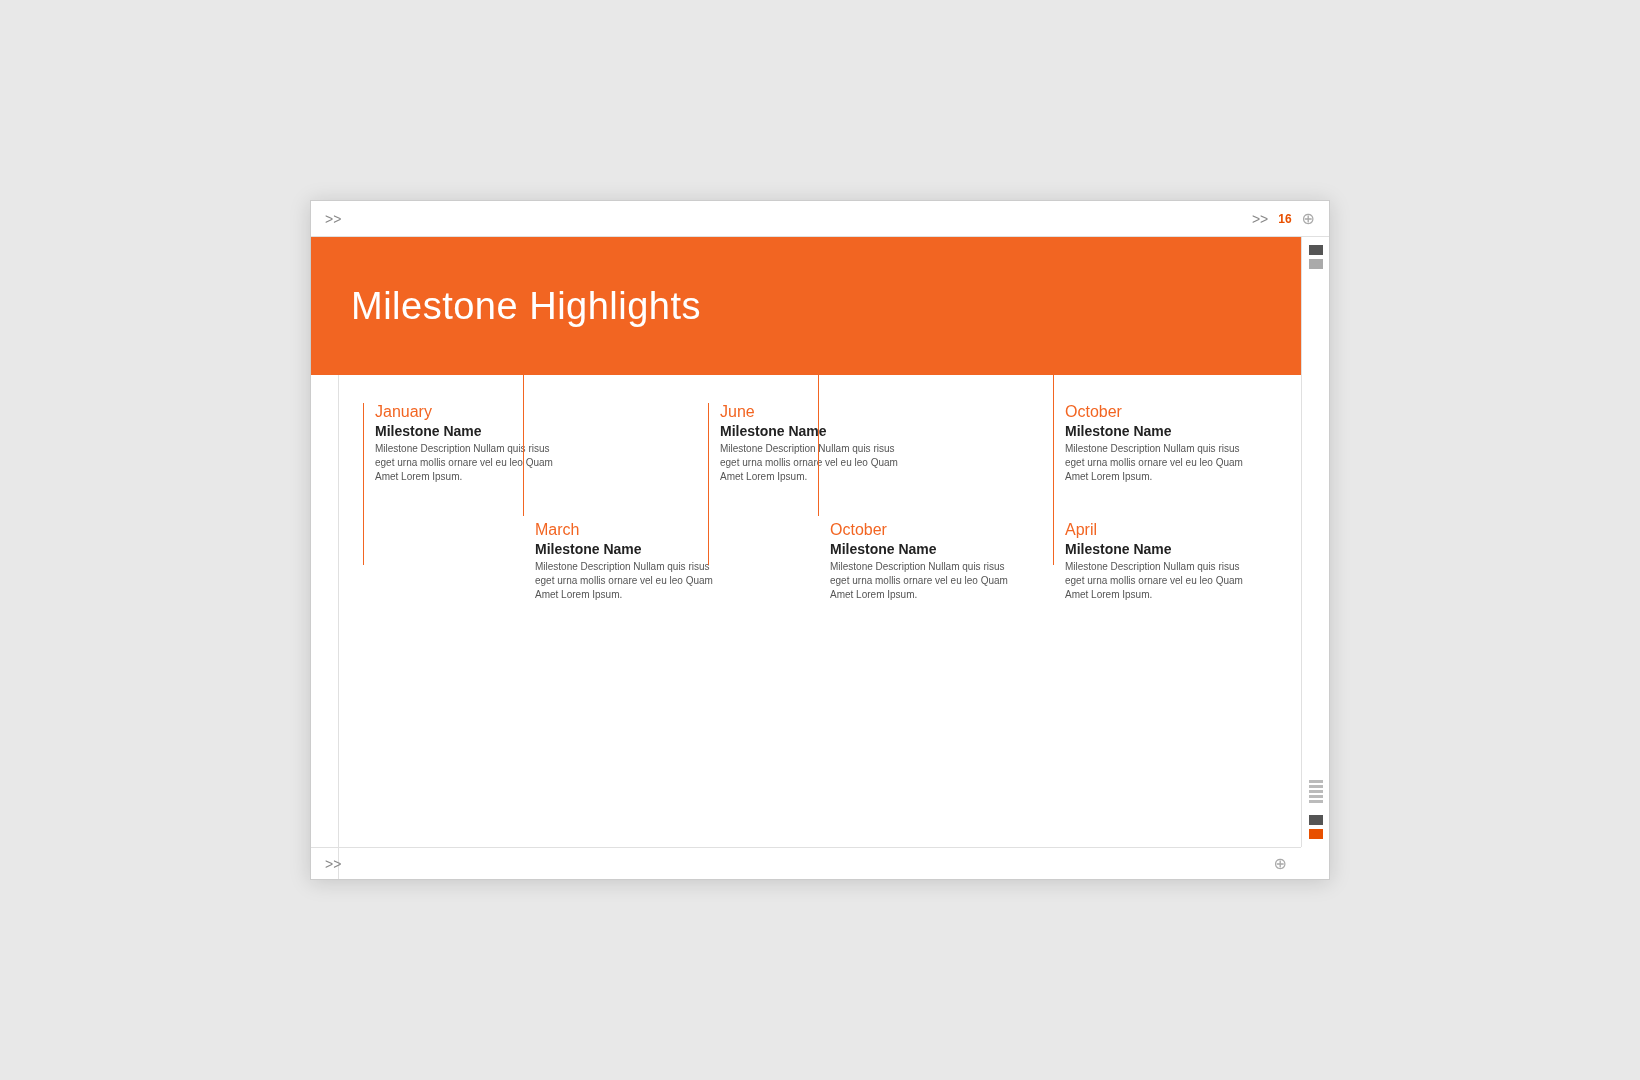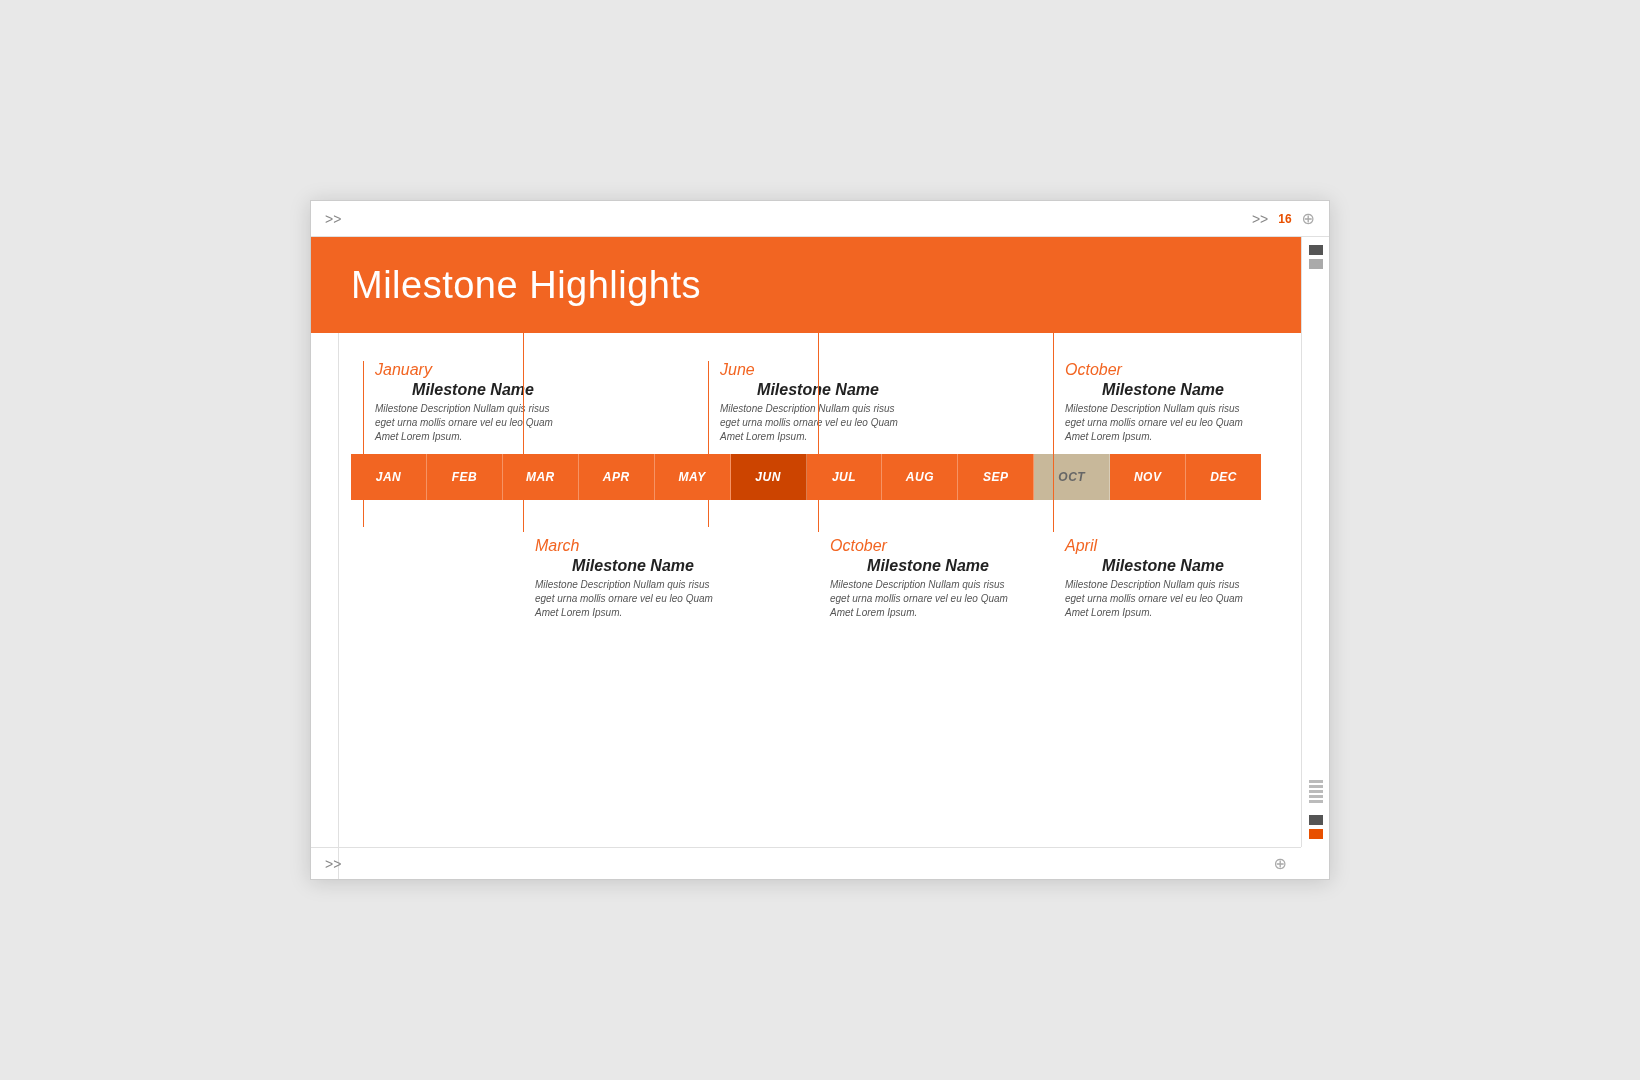--- a/index.html
+++ b/index.html
@@ -108,38 +108,37 @@
       left: 0;
       right: 28px;
       bottom: 32px;
       overflow: hidden;
     }
 
     
     .header-banner {
       background: #f26522;
       width: 100%;
-      height: 96px;
+      height: 138px;
       display: flex;
       align-items: center;
       padding: 12px 40px;
     }
 
     .header-title {
       color: #ffffff;
       font-size: 38px;
       font-weight: 300;
       letter-spacing: 0.5px;
     }
 
     
     .timeline-section {
       padding: 0 40px;
       position: relative;
-      font-style: italic;
     }
 
     
     .milestones-above {
       display: flex;
       justify-content: space-between;
       margin-top: 28px;
       margin-bottom: 10px;
       position: relative;
     }
@@ -162,25 +161,24 @@
 
     .milestone-month {
       color: #f26522;
       font-size: 16px;
       font-weight: 400;
       margin-left: 24px;
       margin-bottom: 2px;
     }
 
     .milestone-name {
-      font-size: 16px;
+      font-size: 14px;
       font-weight: bold;
       color: #222222;
       margin-left: 24px;
-      text-align: center;
     }
 
     .milestone-desc {
       font-size: 10px;
       color: #555555;
       margin-left: 24px;
       line-height: 1.4;
       margin-top: 3px;
     }
 
@@ -339,34 +337,20 @@
           <div class="milestone-name">Milestone Name</div>
           <div class="milestone-desc">Milestone Description Nullam quis risus eget urna mollis ornare vel eu leo Quam Amet Lorem Ipsum.</div>
         </div>
         <div class="milestone-item">
           <div class="milestone-month">October</div>
           <div class="milestone-name">Milestone Name</div>
           <div class="milestone-desc">Milestone Description Nullam quis risus eget urna mollis ornare vel eu leo Quam Amet Lorem Ipsum.</div>
         </div>
       </div>
 
-      <div class="timeline-bar" id="timeline-bar">
-      <div class="month-cell">JAN</div>
-          <div class="month-cell">FEB</div>
-          <div class="month-cell">MAR</div>
-          <div class="month-cell">APR</div>
-          <div class="month-cell">MAY</div>
-          <div class="month-cell dark">JUN</div>
-          <div class="month-cell">JUL</div>
-          <div class="month-cell">AUG</div>
-          <div class="month-cell">SEP</div>
-          <div class="month-cell tan">OCT</div>
-          <div class="month-cell">NOV</div>
-          <div class="month-cell">DEC</div>
-        </div>
 
       <div class="milestones-below">
         <div class="milestone-item-below" style="margin-left: 160px;">
           <div class="milestone-month">March</div>
           <div class="milestone-name">Milestone Name</div>
           <div class="milestone-desc">Milestone Description Nullam quis risus eget urna mollis ornare vel eu leo Quam Amet Lorem Ipsum.</div>
         </div>
         <div class="milestone-item-below" style="margin-left: 60px;">
           <div class="milestone-month">October</div>
           <div class="milestone-name">Milestone Name</div>

